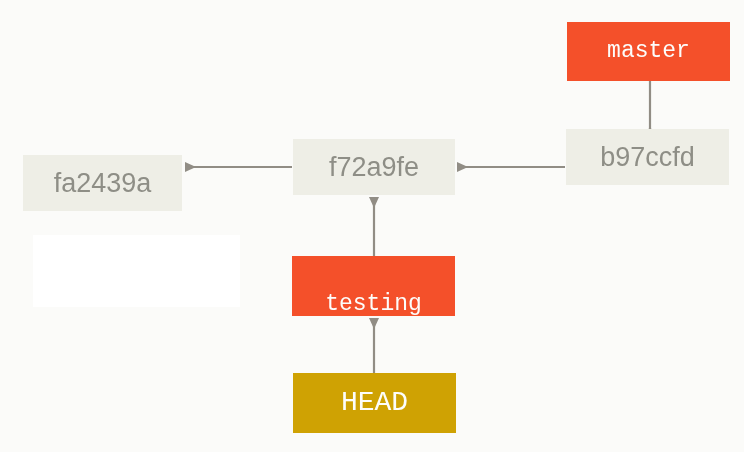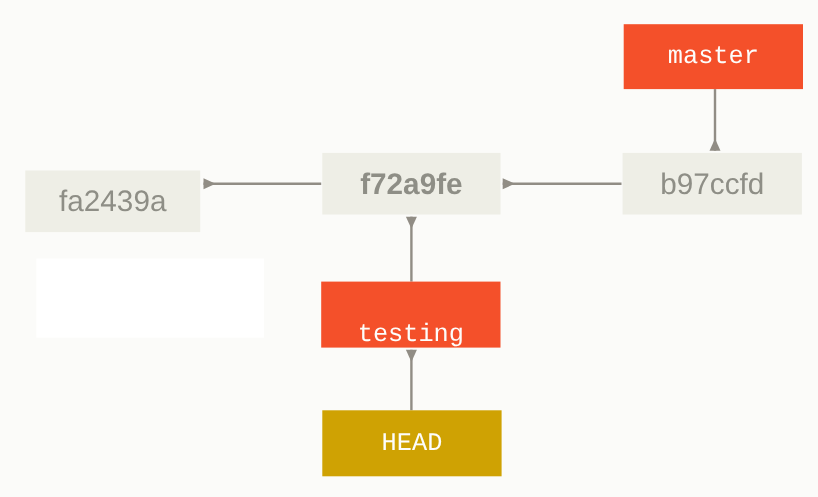--- a/index.html
+++ b/index.html
@@ -40,21 +40,21 @@
     background: #f4502a;
     color: #fdfdfb;
     font-family: "Liberation Mono", monospace;
     font-size: 23px;
   }
   
   .head {
     background: #cfa203;
     color: #fdfdfb;
     font-family: "Liberation Mono", monospace;
-    font-size: 23px;
+    font-size: 28px;
   }
   
   .blank {
     background: #ffffff;
   }
   svg.arrows {
     position: absolute;
     left: 0;
     top: 0;
     width: 744px;
@@ -82,24 +82,24 @@
       </g>
   </svg>
 
   <div id="node-layer">
       <div class="node branch" style="left: 567px; top: 22px; width: 163px; height: 59px;">
         <span>master</span>
       </div>
       <div class="node commit" style="left: 23px; top: 139px; width: 159px; height: 56px; margin-top: 16px;">
         <span>fa2439a</span>
       </div>
-      <div class="node commit" style="left: 293px; top: 139px; width: 162px; height: 56px; font-weight: bold;">
+      <div class="node commit" style="left: 293px; top: 139px; width: 162px; height: 56px;">
         <span>f72a9fe</span>
       </div>
-      <div class="node commit" style="left: 566px; top: 139px; width: 163px; height: 56px;">
+      <div class="node commit" style="left: 566px; top: 129px; width: 163px; height: 56px;">
         <span>b97ccfd</span>
       </div>
       <div class="node blank" style="left: 33px; top: 235px; width: 207px; height: 72px;"></div>
       <div class="node branch" style="left: 292px; top: 256px; width: 163px; height: 60px; align-items: flex-end;">
         <span>testing</span>
       </div>
       <div class="node head" style="left: 293px; top: 373px; width: 163px; height: 60px;">
         <span>HEAD</span>
       </div>
     </div>

